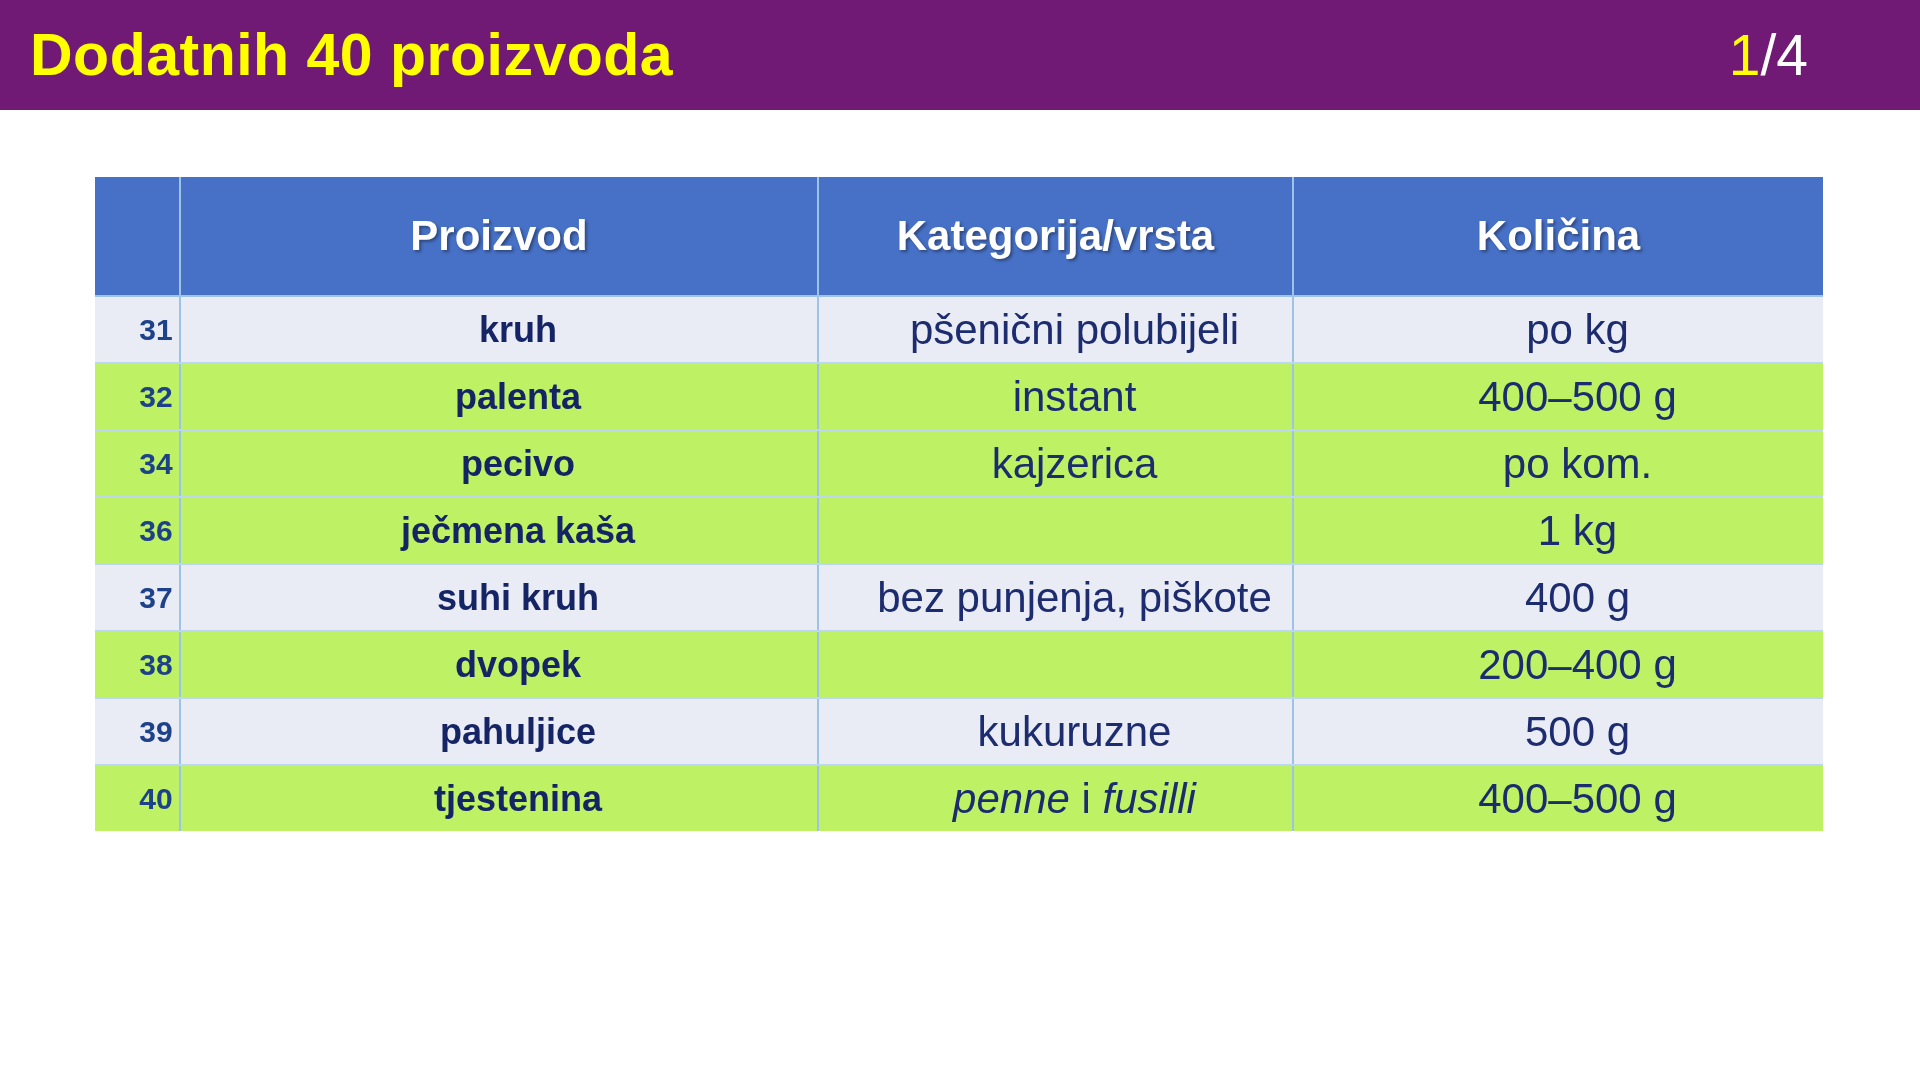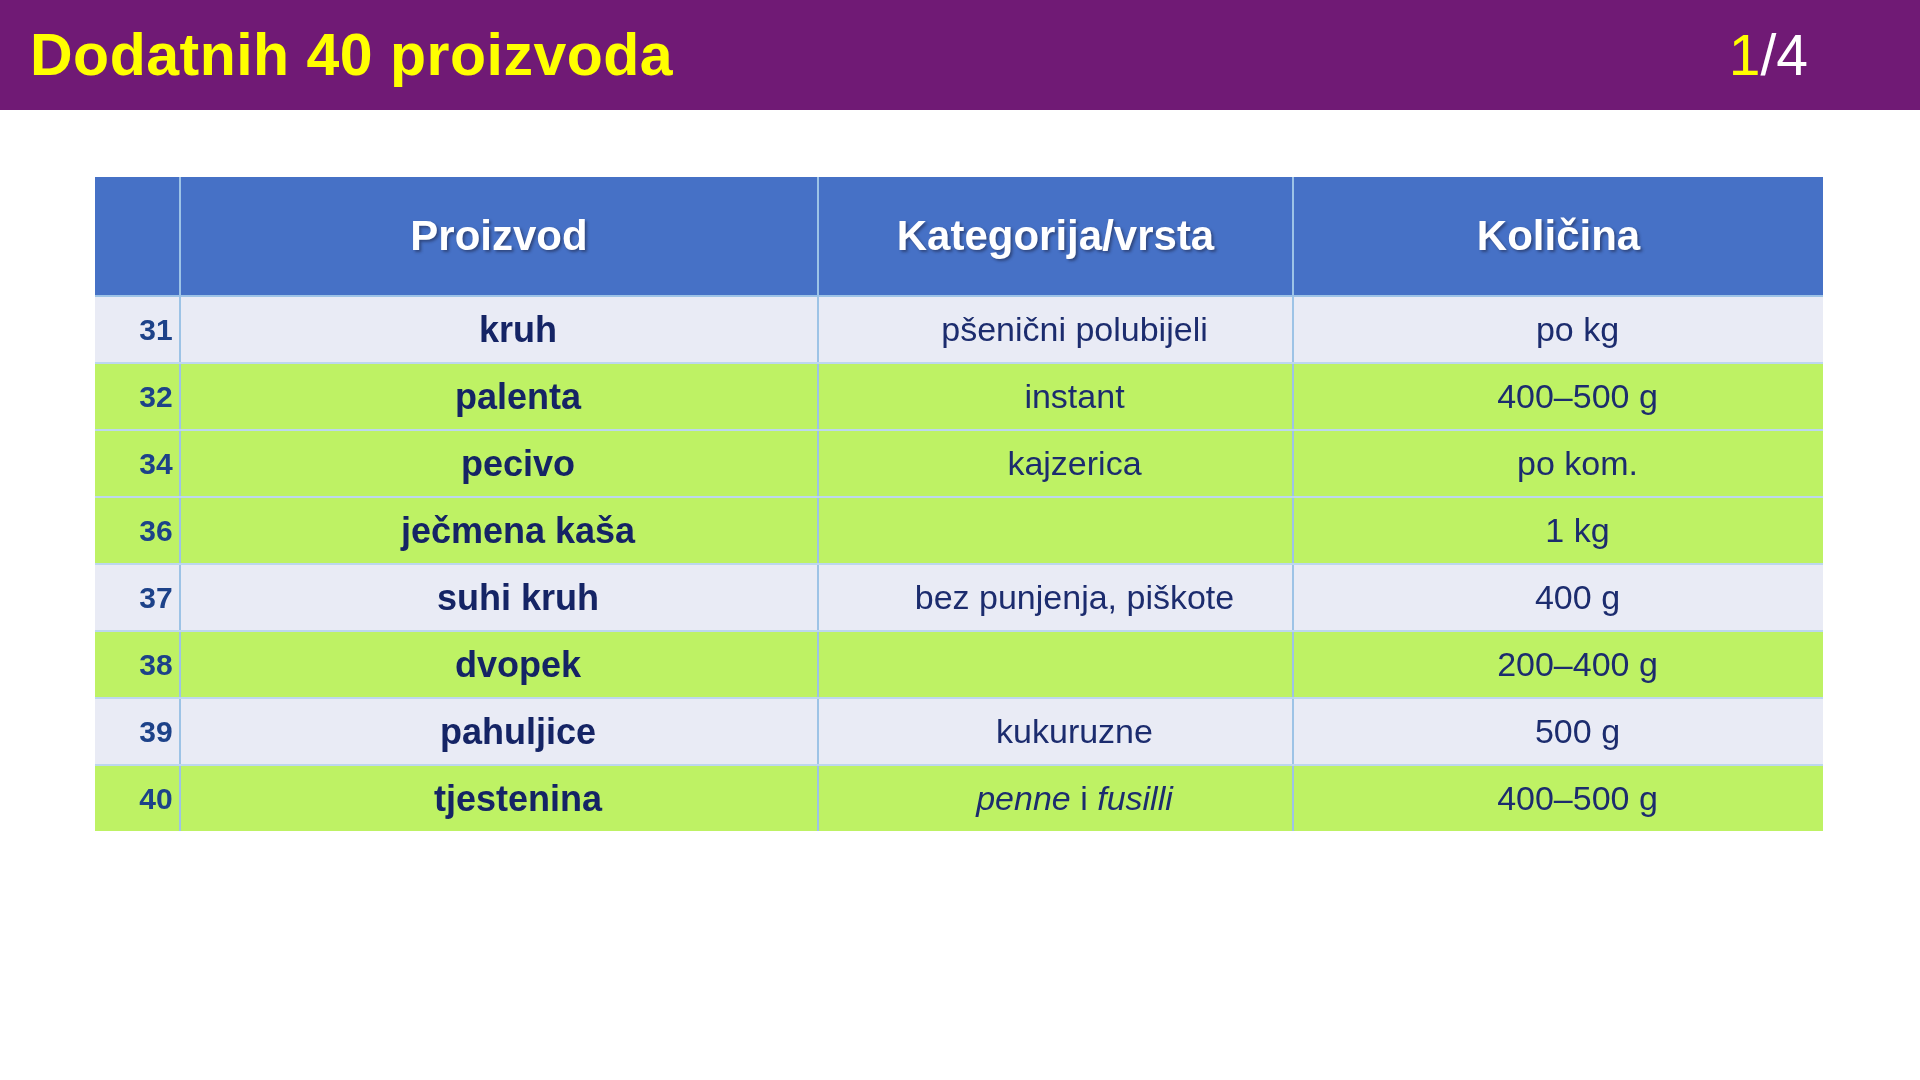--- a/index.html
+++ b/index.html
@@ -103,21 +103,21 @@
     font-size: 30px;
     font-weight: bold;
   }
   .cell-product {
     color: #152465;
     font-size: 36px;
     font-weight: bold;
   }
   .cell-category, .cell-quantity {
     color: #1c2c6e;
-    font-size: 34px;
+    font-size: 42px;
     font-weight: normal;
   }
   .cell-category i { }
 </style>
 </head>
 <body>
 
 <div id="slide">
 
   <div id="title-bar">

